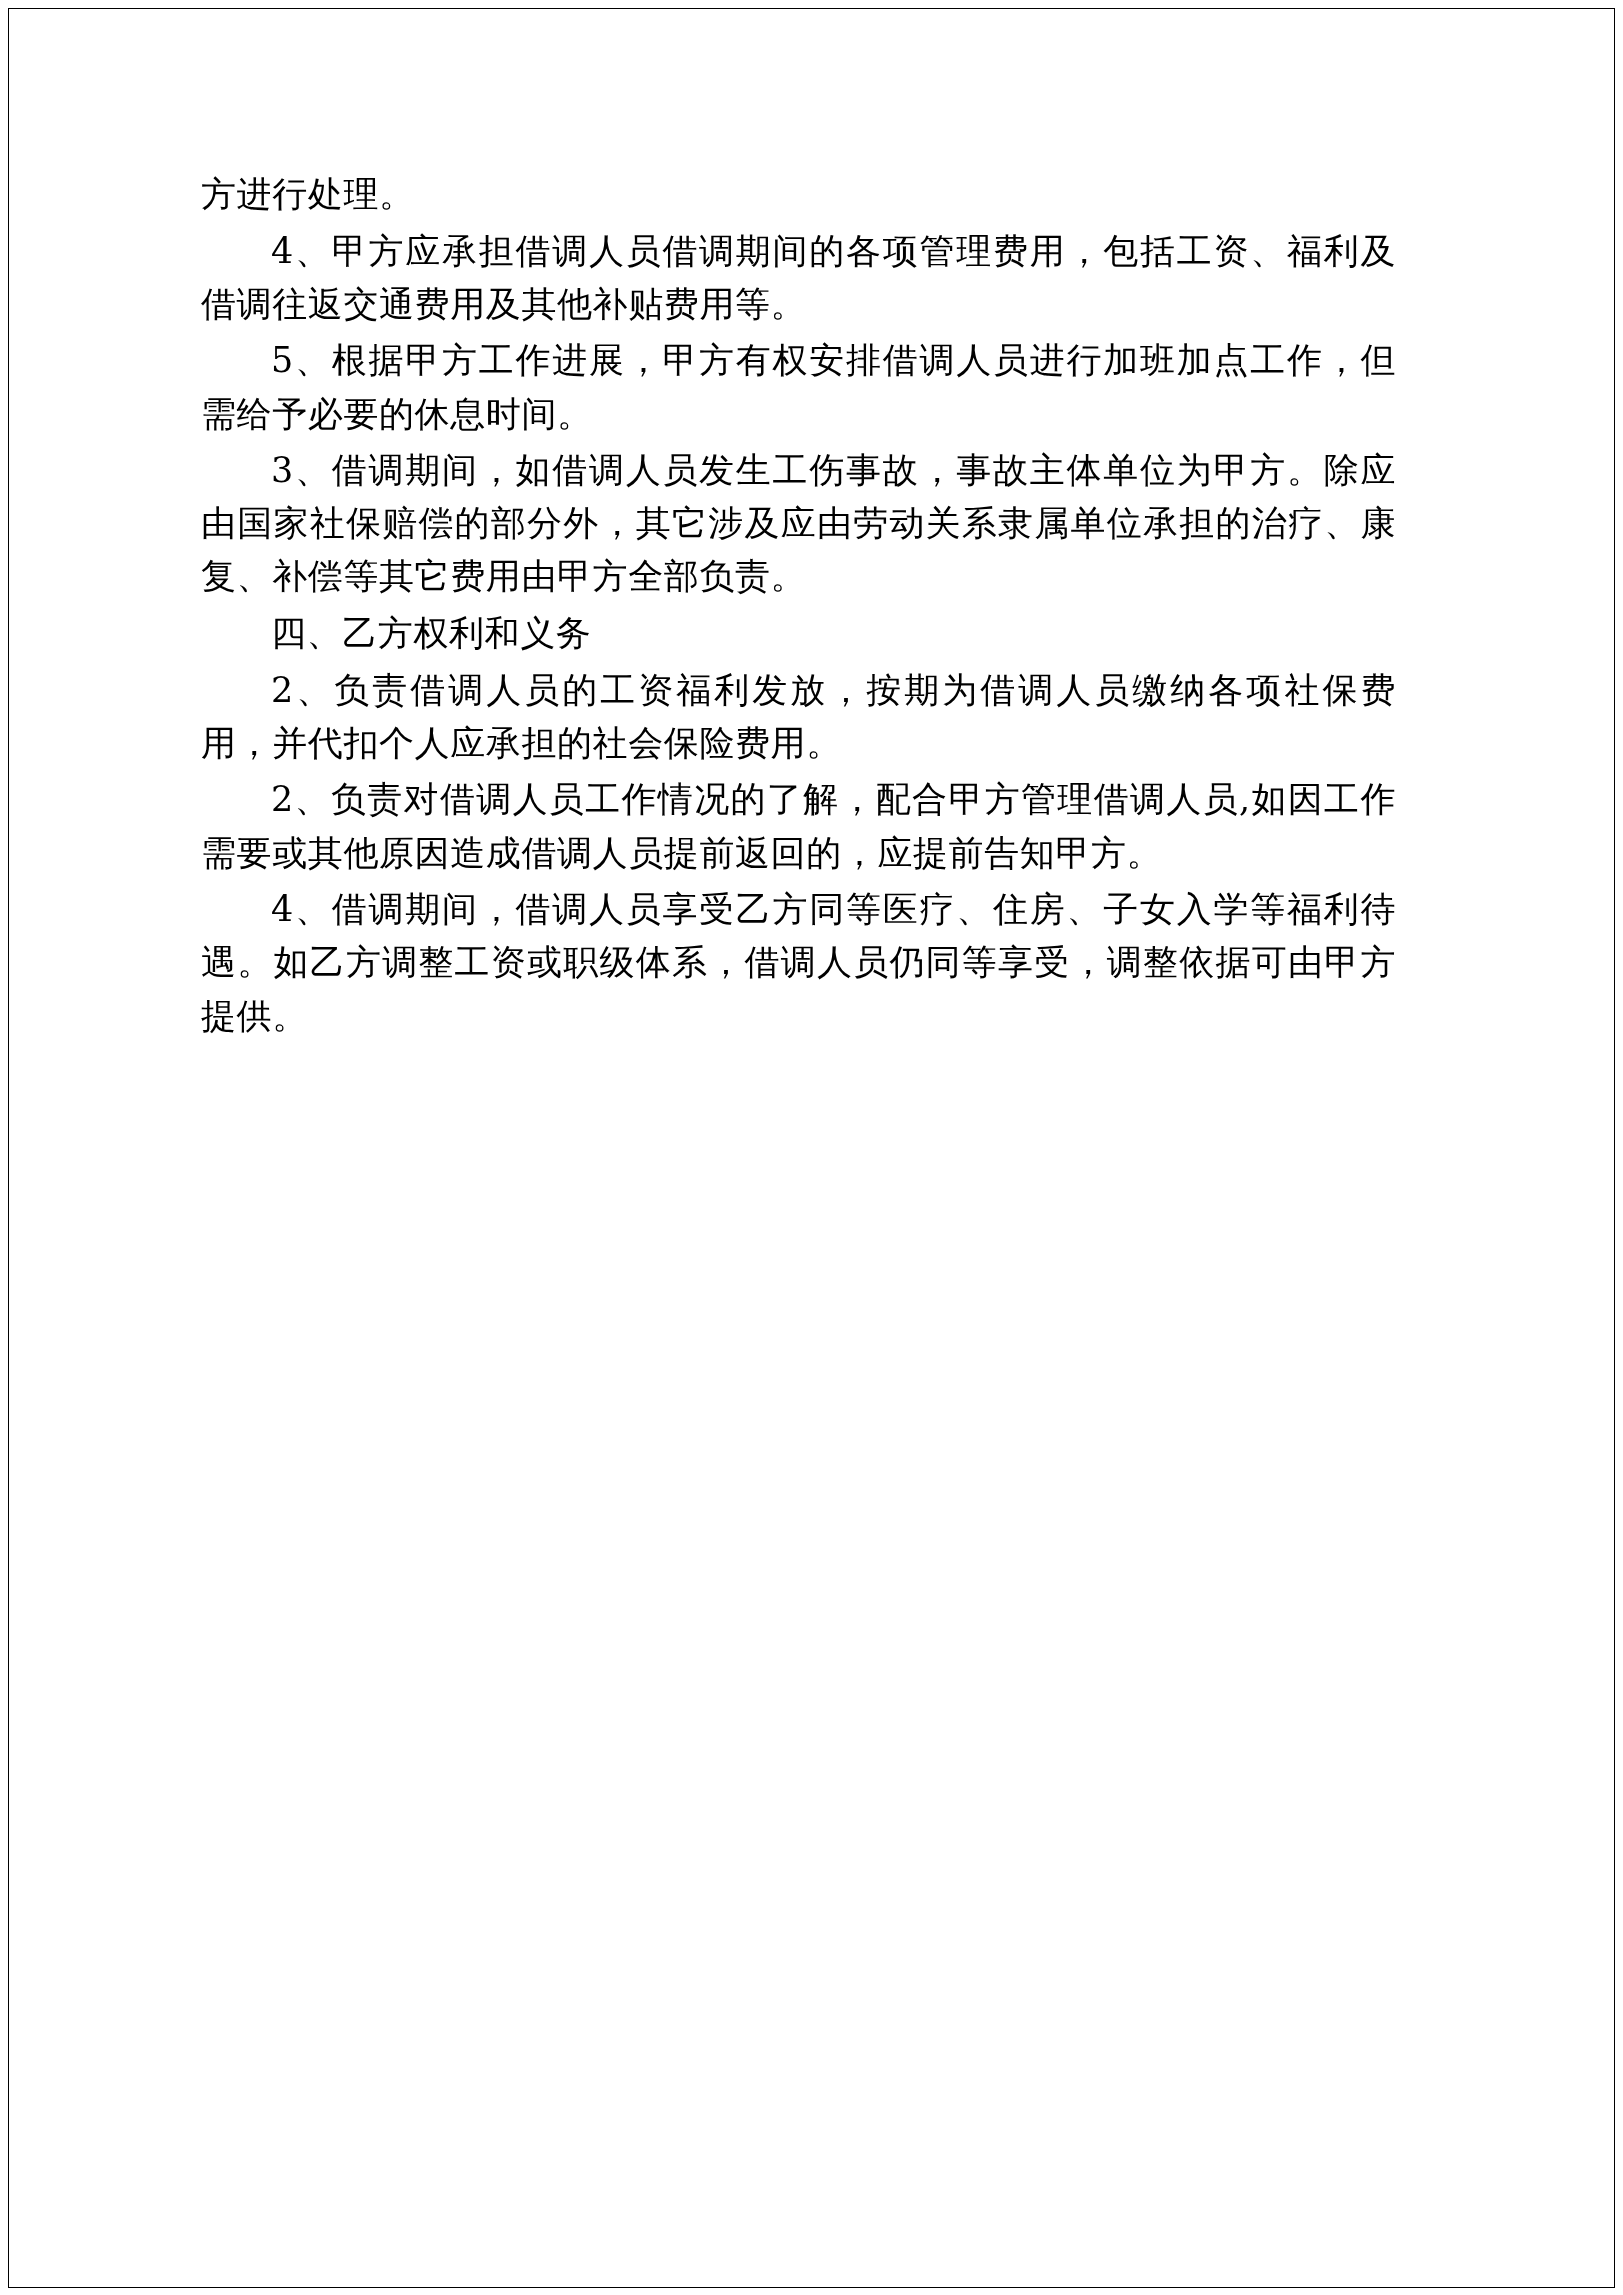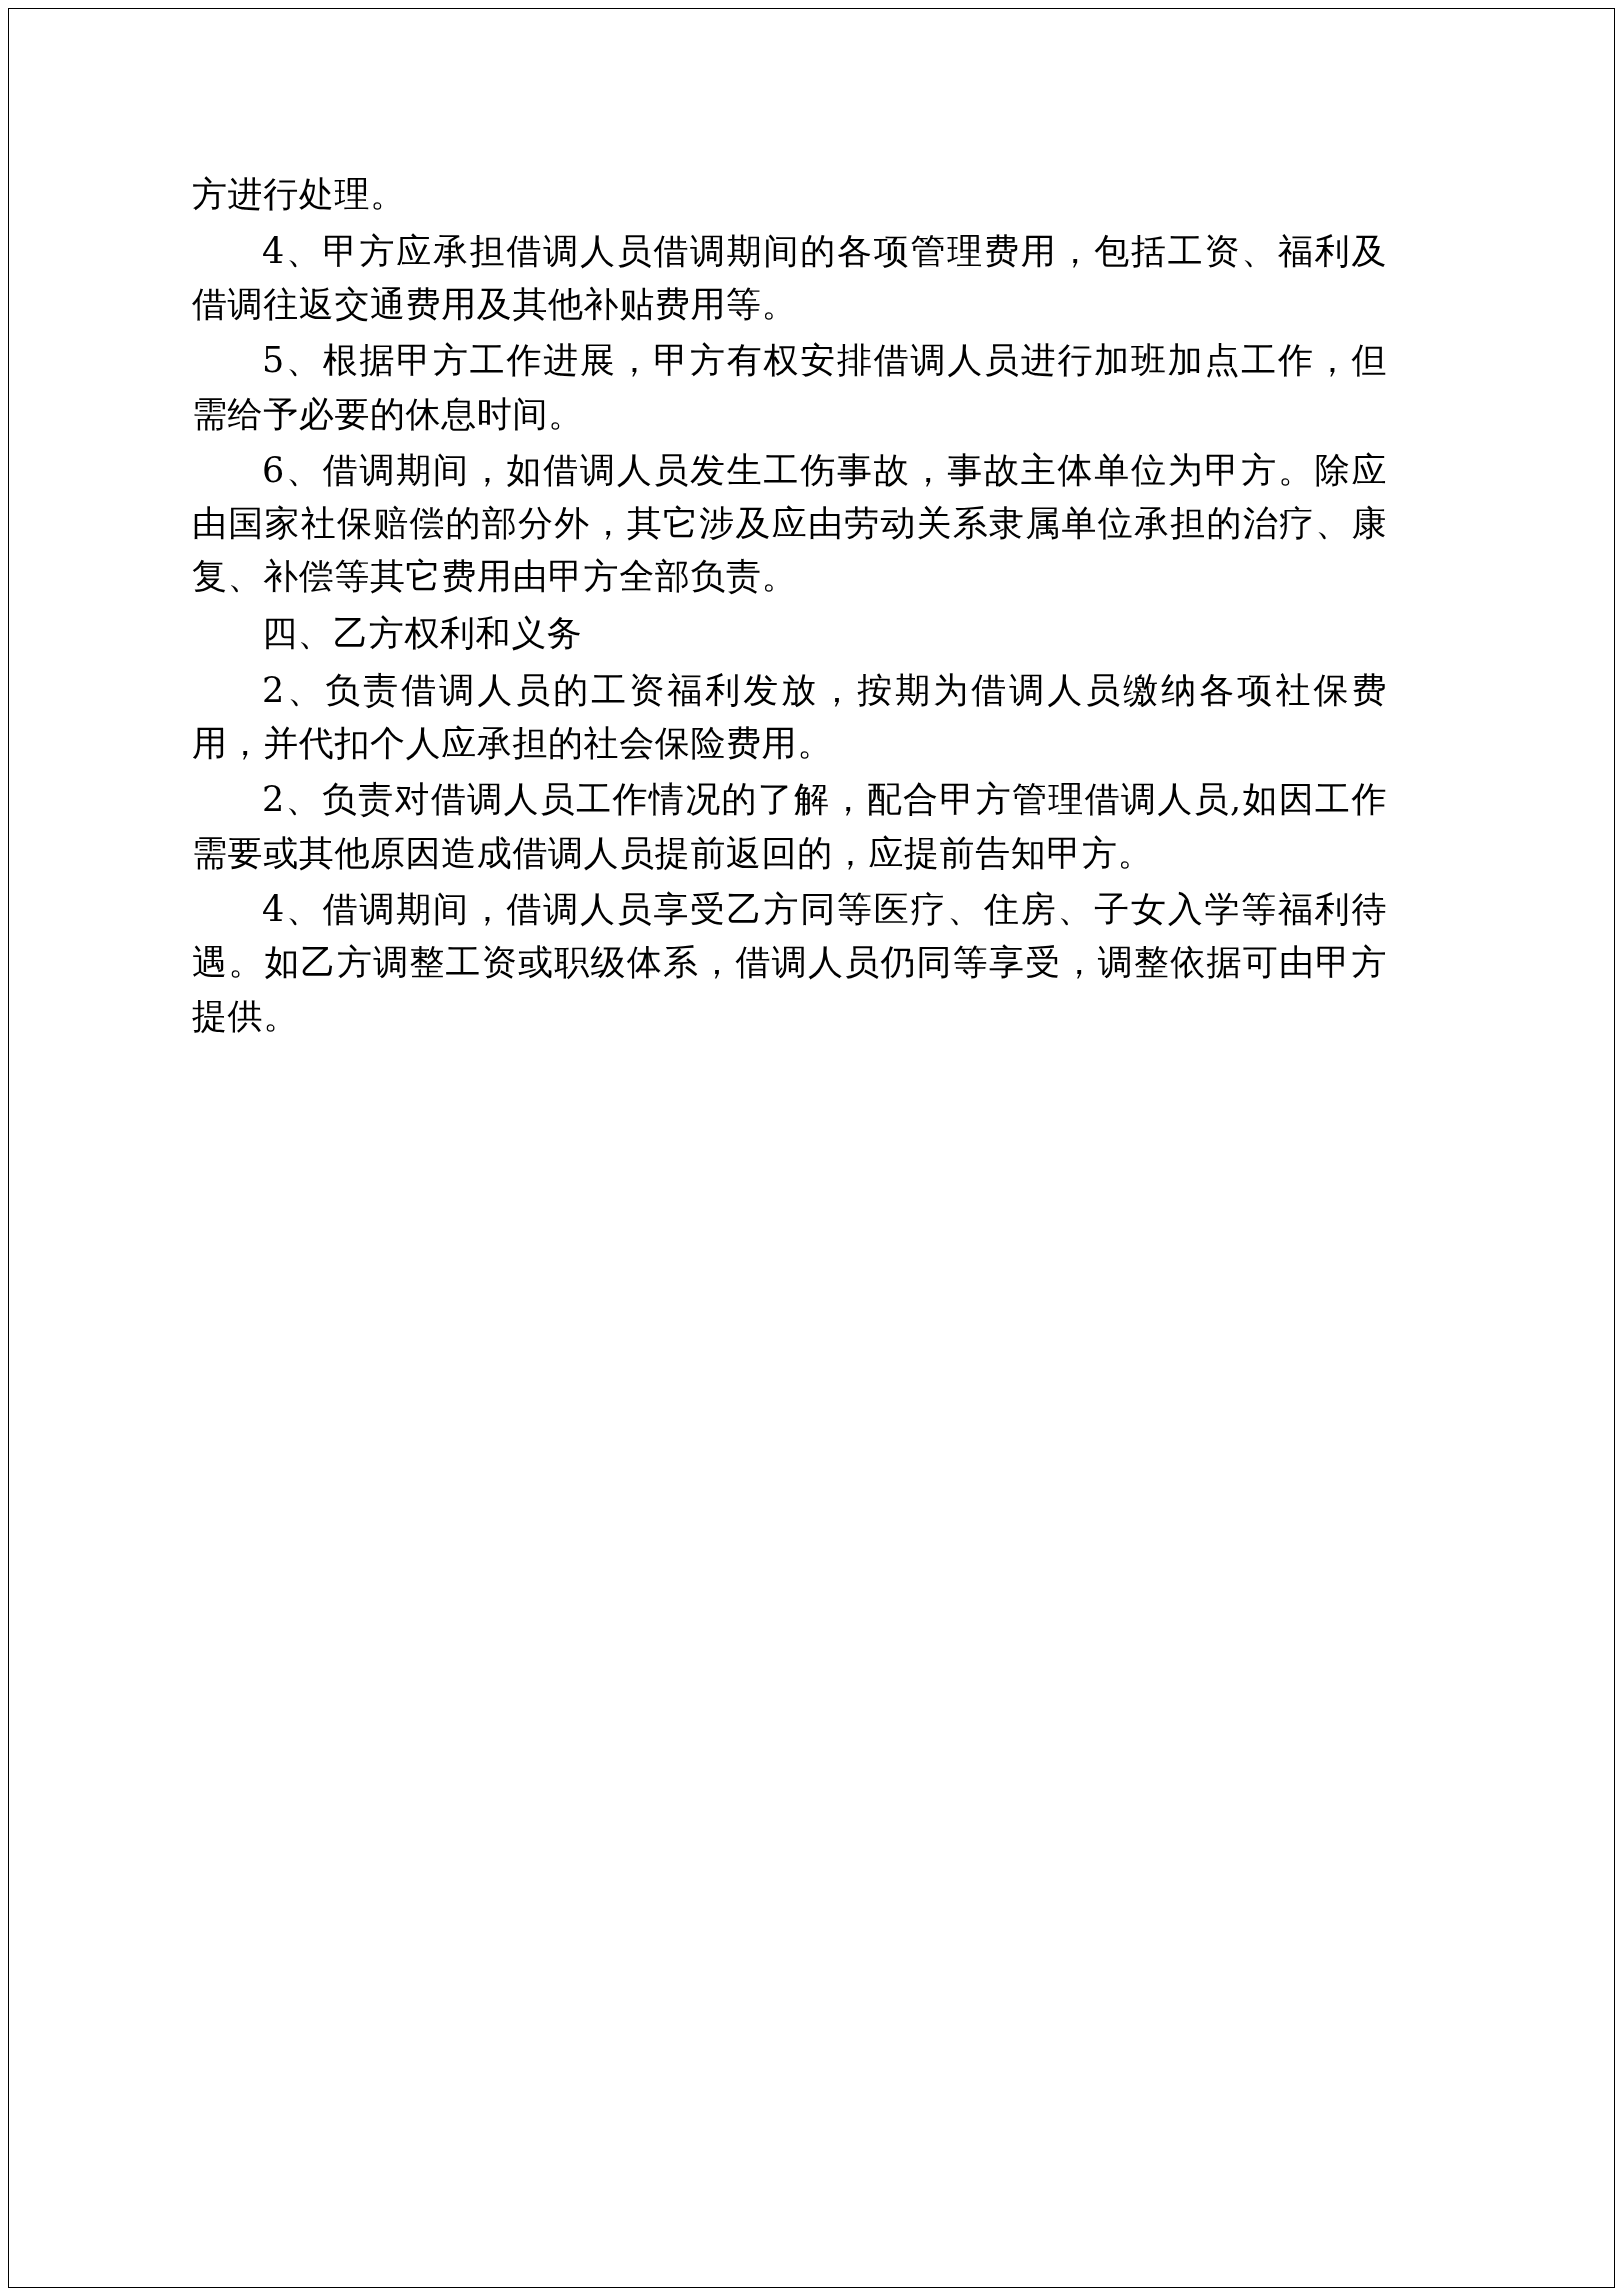--- a/index.html
+++ b/index.html
@@ -27,21 +27,21 @@
     left: 7.9px;
     top: 7.9px;
     width: 1607px;
     height: 2280px;
     border: 1.7px solid #000000;
     box-sizing: border-box;
     pointer-events: none;
   }
   .content {
     position: absolute;
-    left: 192px;
+    left: 201px;
     top: 168px;
     width: 1195px;
   }
   p.para {
     margin: 0 0 3.4px 0;
     font-size: 35px;
     line-height: 1.52;
     color: #000000;
     letter-spacing: 0.6px;
     text-align: justify;
@@ -55,20 +55,20 @@
 </style>
 </head>
 <body>
 
 <div class="page">
   <div class="page-border"></div>
   <div class="content">
     <p class="para">方进行处理。</p>
     <p class="para indent">4、甲方应承担借调人员借调期间的各项管理费用，包括工资、福利及借调往返交通费用及其他补贴费用等。</p>
     <p class="para indent">5、根据甲方工作进展，甲方有权安排借调人员进行加班加点工作，但需给予必要的休息时间。</p>
-    <p class="para indent">6、借调期间，如借调人员发生工伤事故，事故主体单位为甲方。除应由国家社保赔偿的部分外，其它涉及应由劳动关系隶属单位承担的治疗、康复、补偿等其它费用由甲方全部负责。</p>
+    <p class="para indent">3、借调期间，如借调人员发生工伤事故，事故主体单位为甲方。除应由国家社保赔偿的部分外，其它涉及应由劳动关系隶属单位承担的治疗、康复、补偿等其它费用由甲方全部负责。</p>
     <p class="para indent">四、乙方权利和义务</p>
     <p class="para indent">2、负责借调人员的工资福利发放，按期为借调人员缴纳各项社保费用，并代扣个人应承担的社会保险费用。</p>
     <p class="para indent">2、负责对借调人员工作情况的了解，配合甲方管理借调人员,如因工作需要或其他原因造成借调人员提前返回的，应提前告知甲方。</p>
     <p class="para indent">4、借调期间，借调人员享受乙方同等医疗、住房、子女入学等福利待遇。如乙方调整工资或职级体系，借调人员仍同等享受，调整依据可由甲方提供。</p>
   </div>
 </div>
 
 
 </body></html>

